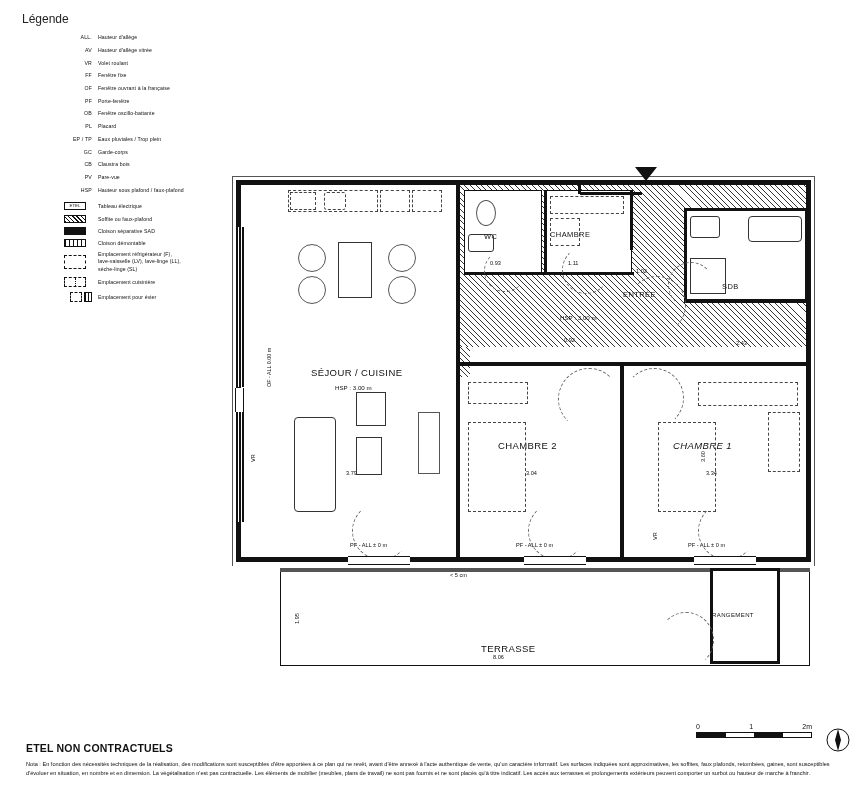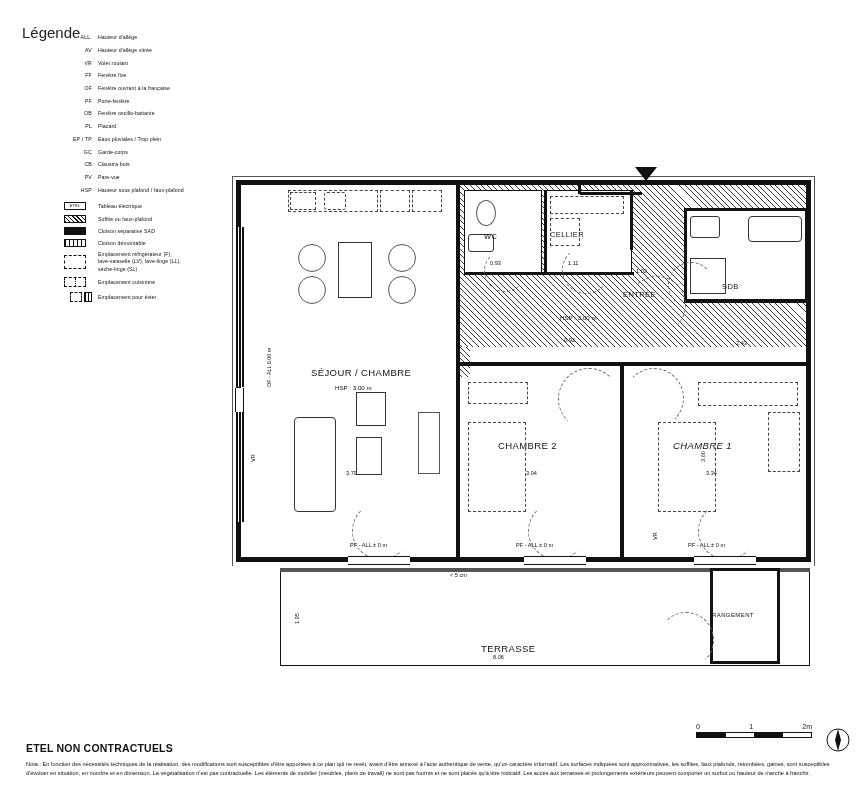--- a/index.html
+++ b/index.html
@@ -3,21 +3,21 @@
 <meta charset="utf-8">
 <style>
   html,body{margin:0;padding:0;}
   body{
     width:868px;height:800px;background:#ffffff;
     font-family:"Liberation Sans", sans-serif;
     color:#1a1a1a;position:relative;overflow:hidden;
   }
   .abs{position:absolute;}
   
-  #legend-title{left:22px;top:24px;font-size:15px;color:#222;text-align:center;}
+  #legend-title{left:22px;top:12px;font-size:12px;color:#222;text-align:center;}
   #legend-list{left:48px;top:31px;width:180px;}
   .legend-row{display:flex;align-items:center;height:12.7px;}
   .legend-code{width:44px;text-align:right;font-size:5.2px;letter-spacing:.2px;color:#111;padding-right:6px;}
   .legend-text{font-size:5.2px;color:#111;letter-spacing:.1px;}
   .legend-swatch{width:22px;height:8px;margin-right:6px;box-sizing:border-box;}
   .sw-etel{border:1px solid #111;display:flex;align-items:center;justify-content:center;font-size:4.4px;}
   .sw-hatch{border:1px solid #111;background:repeating-linear-gradient(45deg,#111 0 1px,#fff 1px 3px);}
   .sw-solid{background:#111;border:1px solid #111;}
   .sw-demont{border:1px solid #111;background:repeating-linear-gradient(90deg,#111 0 1px,#fff 1px 4px);}
   .sw-dash{border:1px dashed #111;}
@@ -191,27 +191,27 @@
   <div class="wall" style="left:316px;top:18px;width:3px;height:85px;"></div>
   <div class="wall" style="left:402px;top:18px;width:3px;height:60px;"></div>
   <div class="wall" style="left:456px;top:38px;width:3px;height:92px;"></div>
   <div class="wall" style="left:456px;top:36px;width:125px;height:3px;"></div>
   <div class="wall" style="left:456px;top:128px;width:125px;height:3px;"></div>
   <div class="wall" style="left:236px;top:100px;width:170px;height:3px;"></div>
 
   <div class="wall" style="left:350px;top:8px;width:3px;height:14px;"></div>
   <div class="wall" style="left:352px;top:20px;width:62px;height:3px;"></div>
 
-  <div class="room-label" style="left:83px;top:195px;">SÉJOUR / CHAMBRE</div>
+  <div class="room-label" style="left:83px;top:195px;">SÉJOUR / CUISINE</div>
   <div class="hsp" style="left:107px;top:212px;">HSP : 3.00 m</div>
   <div class="room-label" style="left:270px;top:268px;">CHAMBRE 2</div>
   <div class="room-label" style="left:445px;top:268px;font-style:italic;">CHAMBRE 1</div>
   <div class="room-label small" style="left:395px;top:118px;text-align:right;">ENTRÉE</div>
   <div class="hsp" style="left:332px;top:142px;">HSP : 3.00 m</div>
-  <div class="room-label small" style="left:322px;top:58px;">CELLIER</div>
+  <div class="room-label small" style="left:322px;top:58px;">CHAMBRE</div>
   <div class="room-label small" style="left:256px;top:60px;">WC</div>
   <div class="room-label small" style="left:494px;top:110px;">SDB</div>
 
   <div class="dim" style="left:118px;top:298px;">3.79</div>
   <div class="dim" style="left:298px;top:298px;">3.04</div>
   <div class="dim" style="left:478px;top:298px;">3.34</div>
   <div class="dimv" style="left:472px;top:290px;">3.60</div>
   <div class="dim" style="left:222px;top:400px;">&lt; 5 cm</div>
   <div class="dim" style="left:122px;top:370px;">PF - ALL ± 0 m</div>
   <div class="dim" style="left:288px;top:370px;">PF - ALL ± 0 m</div>

